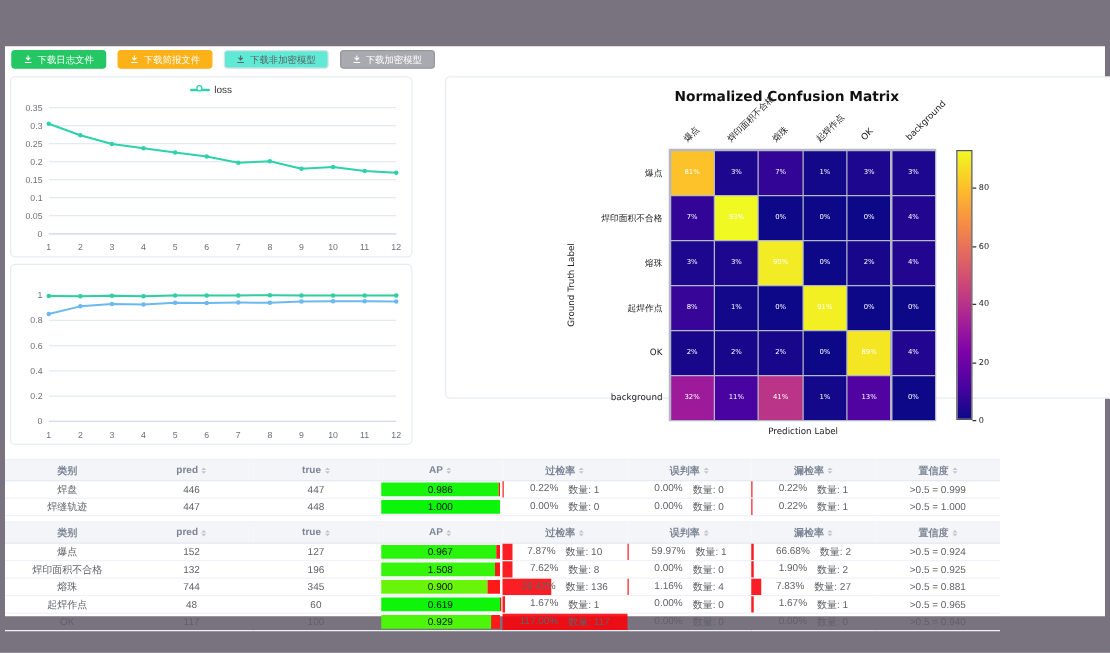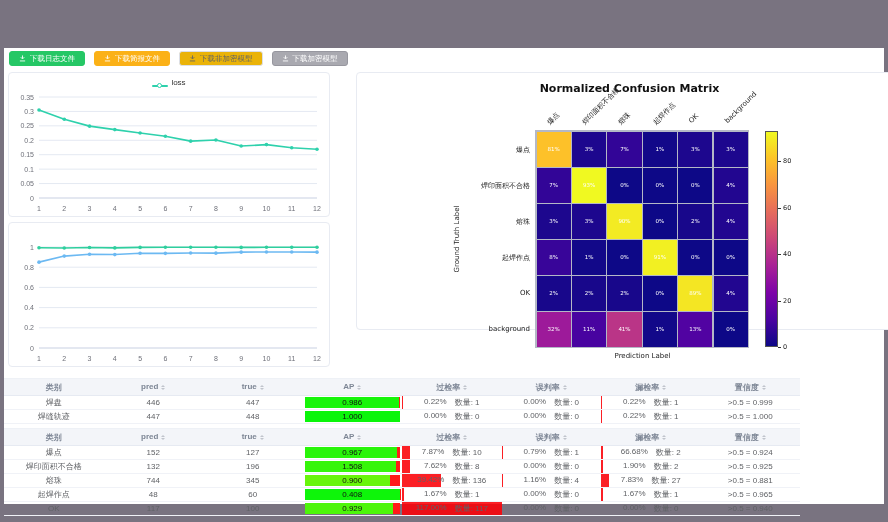--- a/index.html
+++ b/index.html
@@ -1,32 +1,32 @@
 <!DOCTYPE html>
 <html><head>
 <meta charset="utf-8">
 <style>
   html,body{margin:0;padding:0;background:#797380;font-family:"Liberation Sans","DejaVu Sans",sans-serif;}
   .stage{position:relative;width:888px;height:522px;background:#797380;overflow:hidden;}
-  .page{position:absolute;left:4px;top:48px;width:880px;height:456px;background:#ffffff;}
+  .page{position:absolute;left:4px;top:37px;width:880px;height:456px;background:#ffffff;}
   
   .toolbar{position:absolute;left:5px;top:3px;display:flex;gap:9px;}
   .btn{display:inline-flex;align-items:center;gap:4px;border:1px solid transparent;border-radius:3px;
        font-size:7.5px;padding:0 9px;height:15px;cursor:pointer;font-family:inherit;}
   .btn svg{width:7px;height:7px;}
   .btn.green{background:#25c765;border-color:#25c765;color:#fff;}
   .btn.orange{background:#fbb117;border-color:#fbb117;color:#fff;}
-  .btn.white{background:#eab308;border-color:#dcdfe6;color:#606266;align-items:center;}
+  .btn.white{background:#5eead4;border-color:#dcdfe6;color:#606266;align-items:center;}
   .btn.gray{background:#a9a9b0;border-color:#97979f;color:#fff;}
   
   .card{position:absolute;background:#fff;border:1px solid #e8ebf2;border-radius:4px;box-sizing:border-box;}
   .card-loss{left:4px;top:24px;width:322px;height:145px;}
   .card-map{left:4px;top:174px;width:322px;height:145px;}
   .legend{position:absolute;left:0;right:0;top:5px;display:flex;justify-content:center;gap:12px;}
-  .leg-item{display:inline-flex;align-items:flex-end;gap:3px;cursor:pointer;}
+  .leg-item{display:inline-flex;align-items:center;gap:3px;cursor:pointer;}
   .leg-mark{position:relative;width:16px;height:2px;border-radius:1px;display:inline-block;}
   .leg-mark i{position:absolute;left:5px;top:-2.5px;width:3px;height:3px;border:1.5px solid;border-radius:50%;background:#fff;display:block;}
   .leg-text{font-size:8px;color:#333;}
   .chart-svg{position:absolute;left:0;top:16px;}
   .tick{font-size:7px;fill:#6e7079;}
   
   .card-cm{left:333px;top:24px;width:547px;height:258px;font-family:"DejaVu Sans",sans-serif;margin-left:19px;}
   .cm-title{position:absolute;left:0;right:0;top:9px;text-align:center;font-size:11px;font-weight:bold;color:#111;}
   .cm-cell{position:absolute;display:flex;align-items:center;justify-content:center;font-size:5.5px;color:#fff;}
   .cm-rowlab{position:absolute;width:120px;text-align:right;font-size:7px;color:#222;}
@@ -442,21 +442,21 @@
               <td>
                 <div class="ratebar" style="width:7.87%"></div>
                 <div class="ratetxt">
                   <span>7.87%</span>
                   <span>数量: 10</span>
                 </div>
               </td>
               <td>
                 <div class="ratebar" style="width:0.79%"></div>
                 <div class="ratetxt">
-                  <span>0.79%</span>
+                  <span>59.97%</span>
                   <span>数量: 1</span>
                 </div>
               </td>
               <td>
                 <div class="ratebar" style="width:1.57%"></div>
                 <div class="ratetxt">
                   <span>66.68%</span>
                   <span>数量: 2</span>
                 </div>
               </td>
@@ -531,21 +531,21 @@
               <td>&gt;0.5 = 0.881</td>
             </tr>
             <tr>
               <td>起焊作点</td>
               <td>48</td>
               <td>60</td>
               <td>
                 <div class="apwrap">
                   <div class="apgreen" style="width:99.6%;background:hsl(119.03999999999999,92%,50%)"></div>
                   <div class="apred"></div>
-                  <span class="aptext">0.408</span>
+                  <span class="aptext">0.619</span>
                 </div>
               </td>
               <td>
                 <div class="ratebar" style="width:1.67%"></div>
                 <div class="ratetxt">
                   <span>1.67%</span>
                   <span>数量: 1</span>
                 </div>
               </td>
               <td>

